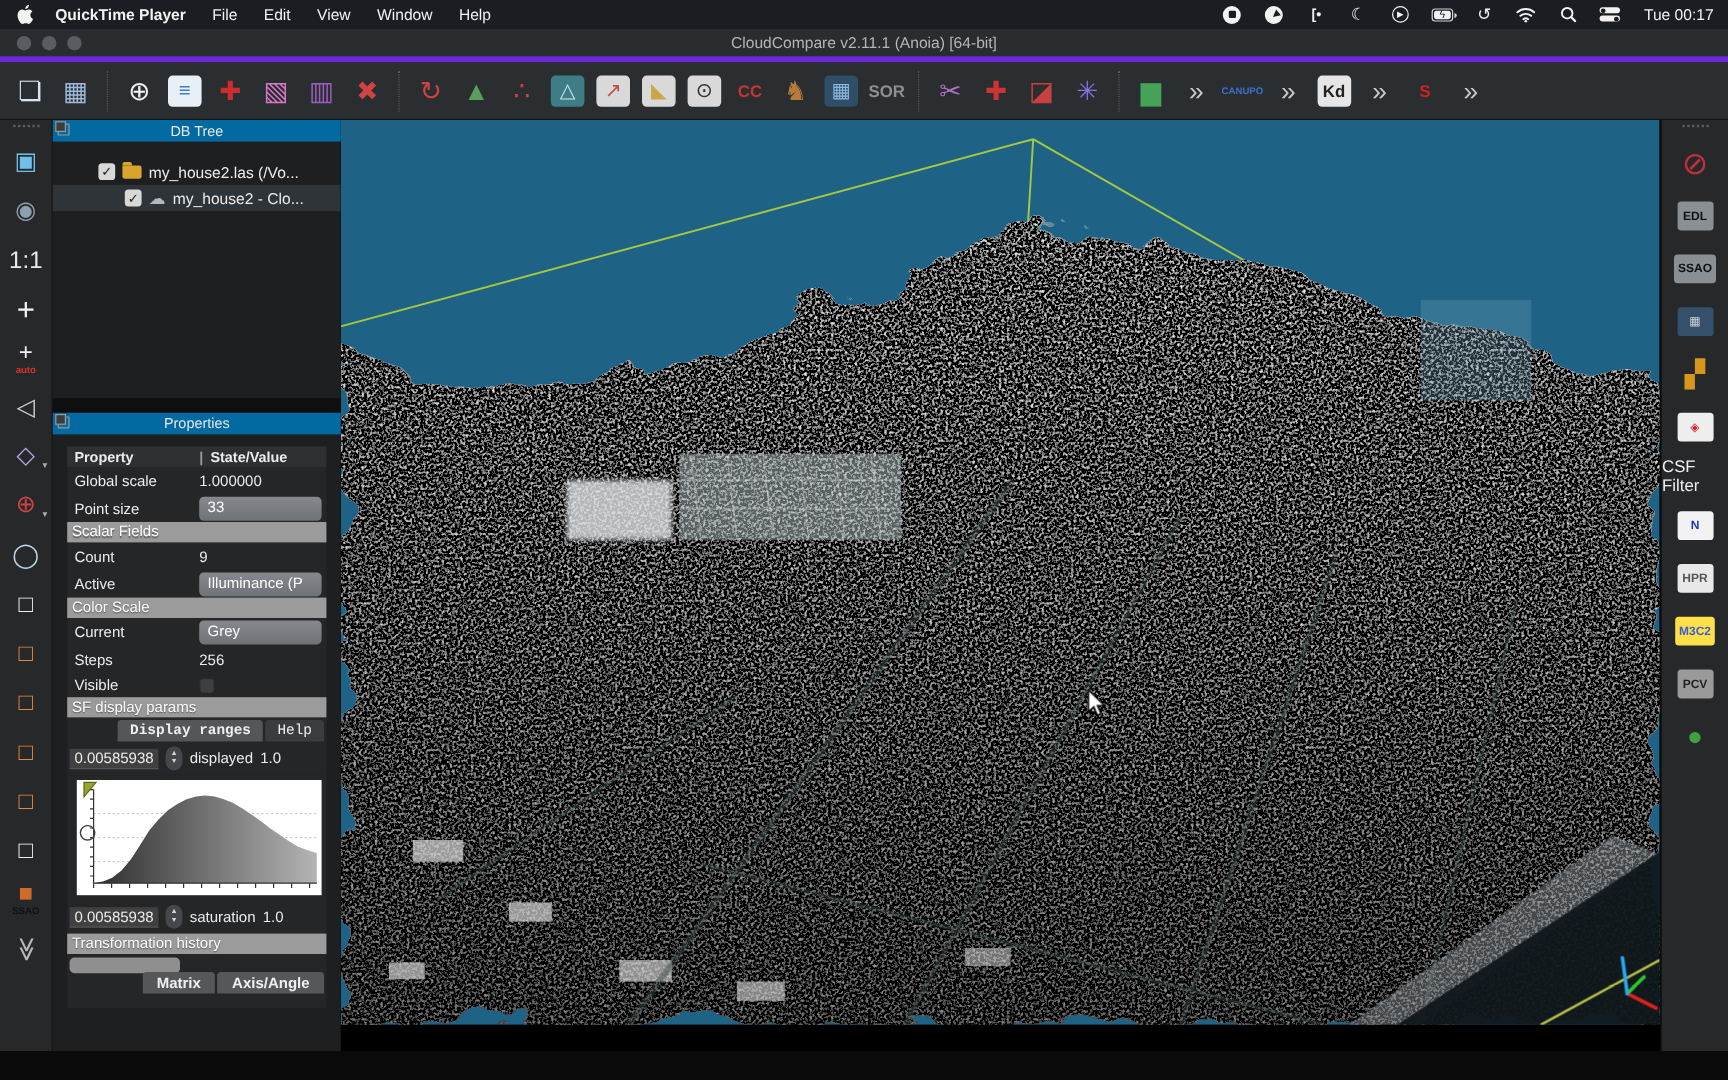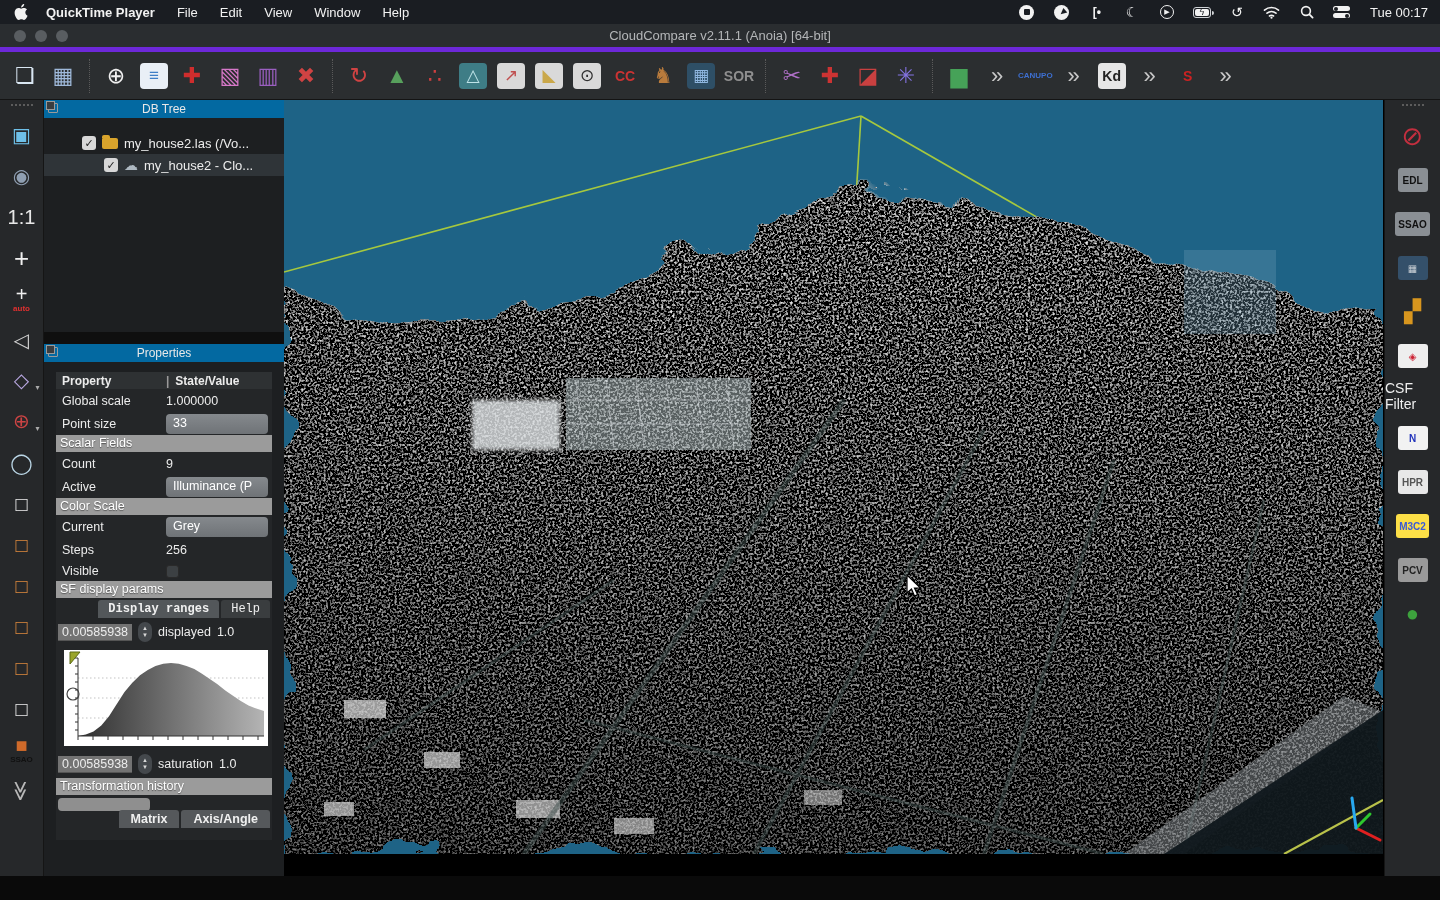--- a/index.html
+++ b/index.html
@@ -82,21 +82,21 @@
   .prow .pval{flex:1;}
   .prowhdr{background:#2e3133;font-weight:bold;min-height:17px;font-size:12px;}
   .prowhdr .pipe{color:#9a9a9a;margin-right:6px;}
   .psec{background:#9b9b9b;color:#fff;text-shadow:0 1px 1px #555;font-size:12.5px;padding:1px 4px;height:17px;}
   .combo{flex:1;background:linear-gradient(#85898d,#6f7377);border-radius:4px;color:#fff;font-size:12.5px;padding:2px 7px;height:20px;white-space:nowrap;overflow:hidden;}
   .pcheck{width:13px;height:13px;background:#3c4043;border:1px solid #2a2a2a;border-radius:3px;}
   .sftabs{display:flex;justify-content:flex-end;gap:2px;background:#242628;padding:2px 2px 0 2px;}
   .sftab{color:#f0f0f0;font-size:12px;padding:2px 10px;background:#3a3d3f;border-radius:3px 3px 0 0;font-family:Liberation Mono, monospace;}
   .sftab.act{background:#53575a;font-weight:bold;}
   .sfrow{display:flex;align-items:center;gap:6px;padding:4px 2px;color:#ececec;font-size:12.5px;background:#242628;}
-  .spinv{background:#737373;border-bottom:1px solid #555;padding:1px 4px;min-width:74px;text-align:right;}
+  .spinv{background:#404040;border-bottom:1px solid #555;padding:1px 4px;min-width:74px;text-align:right;}
   .updn{width:14px;height:20px;background:#44484c;border-radius:7px;display:flex;flex-direction:column;align-items:center;justify-content:center;color:#d8d8d8;font-size:6px;line-height:1.1;flex:none;}
   .sfmax{overflow:hidden;white-space:nowrap;width:18px;}
   .histwrap{background:#242628;padding:4px 0 4px 8px;}
   .hist{background:#fff;width:204px;height:96px;position:relative;}
   .tfstub{width:92px;height:13px;background:#8f8f8f;border-radius:4px;margin:3px 0 0 2px;}
   .tftabs{display:flex;justify-content:flex-end;gap:2px;background:transparent;padding:12px 2px;margin-top:-13px;}
   .tftab{color:#f0f0f0;font-size:12.5px;font-weight:bold;padding:2px 12px;background:#55585b;border-radius:3px 3px 0 0;}
 
   
   .vcol{flex:1;display:flex;flex-direction:column;background:#000;}

